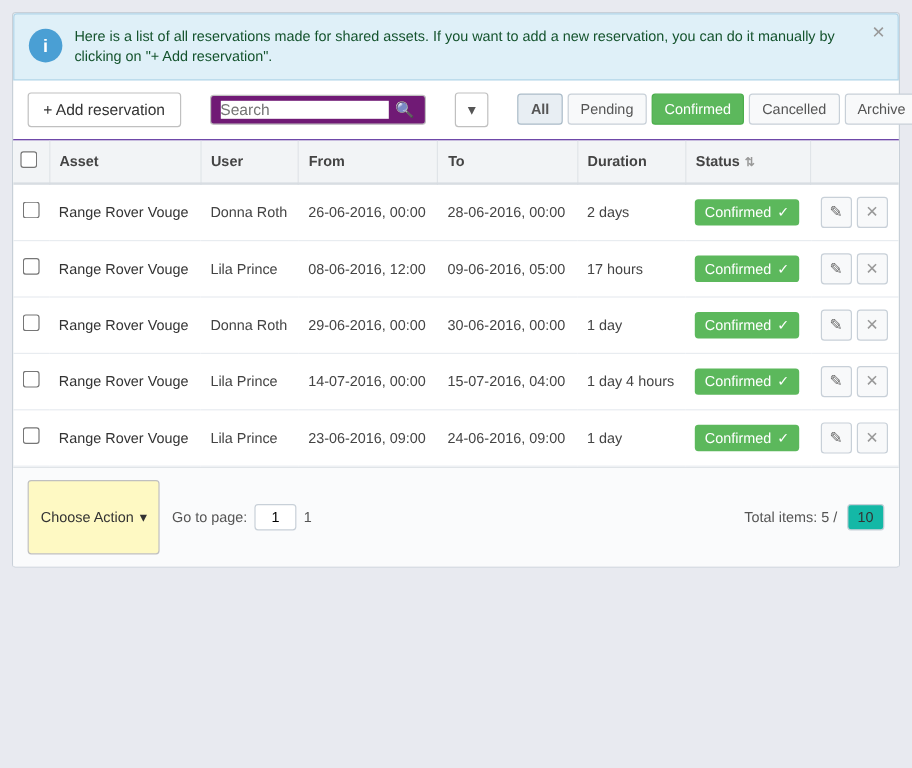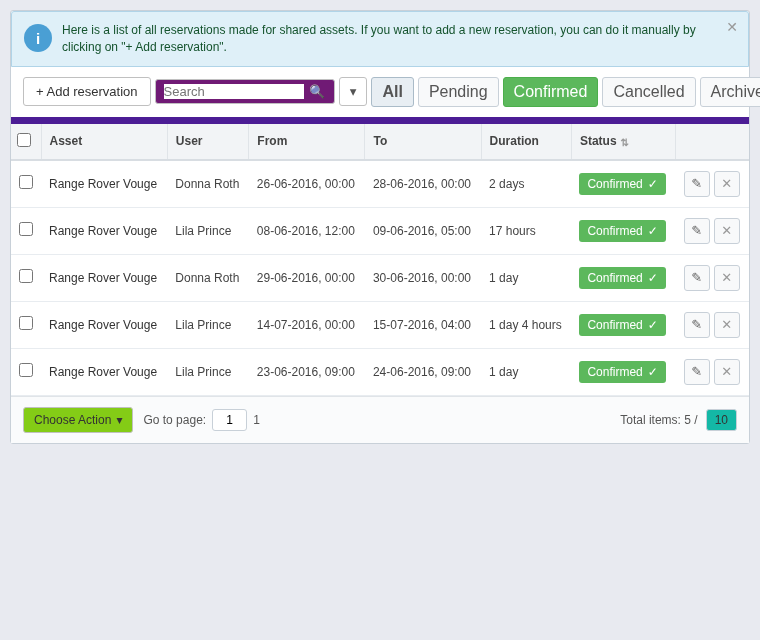--- a/index.html
+++ b/index.html
@@ -50,22 +50,22 @@
       color: #999;
       cursor: pointer;
       font-size: 14px;
       line-height: 1;
     }
     
     .toolbar {
       padding: 10px 12px;
       display: flex;
       align-items: center;
-      gap: 4px;
-      border-bottom: 7px solid #4c1d95;
+      gap: 24px;
+      border-bottom: 1px solid #4c1d95;
     }
     .btn-add {
       background: #fff;
       border: 1px solid #c0c0c0;
       border-radius: 3px;
       padding: 6px 12px;
       cursor: pointer;
       font-size: 13px;
       color: #333;
       white-space: nowrap;
@@ -99,21 +99,21 @@
       display: flex;
       align-items: center;
       gap: 4px;
       margin-left: auto;
     }
     .filter-btn {
       border: 1px solid #c8d0d8;
       border-radius: 3px;
       padding: 5px 10px;
       cursor: pointer;
-      font-size: 16px;
+      font-size: 12px;
       background: #f8f9fa;
       color: #555;
     }
     .filter-btn.active {
       background: #e8eef3;
       border-color: #aabbc8;
       font-weight: bold;
     }
     .filter-btn.confirmed-btn {
       background: #5cb85c;
@@ -198,24 +198,24 @@
     
     .table-footer {
       padding: 10px 12px;
       display: flex;
       align-items: center;
       gap: 10px;
       border-top: 1px solid #e0e4e8;
       background: #fafbfc;
     }
     .choose-action-btn {
-      background: #84cc16;
+      background: #fef9c3;
       border: 1px solid #c0c0c0;
       border-radius: 3px;
-      padding: 5px 10px;
+      padding: 23px 10px;
       cursor: pointer;
       font-size: 12px;
       color: #333;
       display: flex;
       align-items: center;
       gap: 5px;
     }
     .page-nav {
       display: flex;
       align-items: center;

